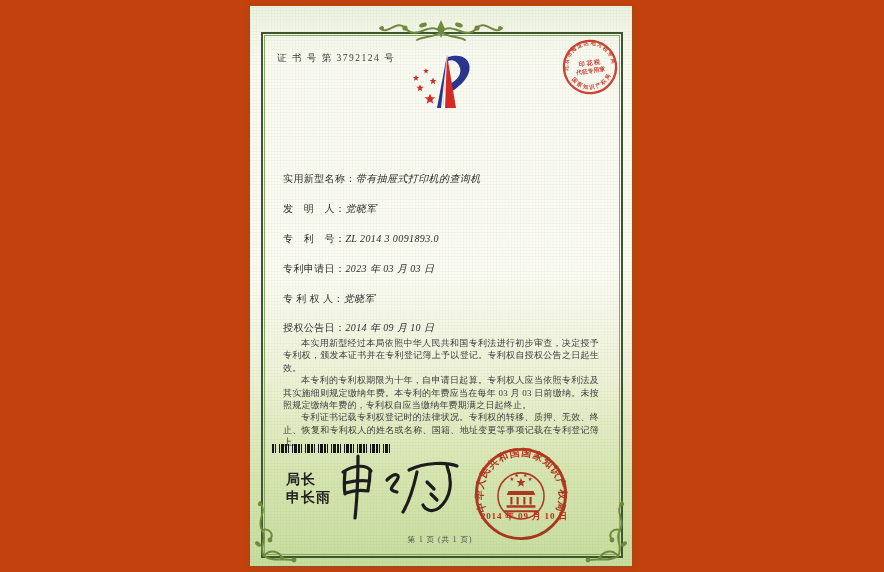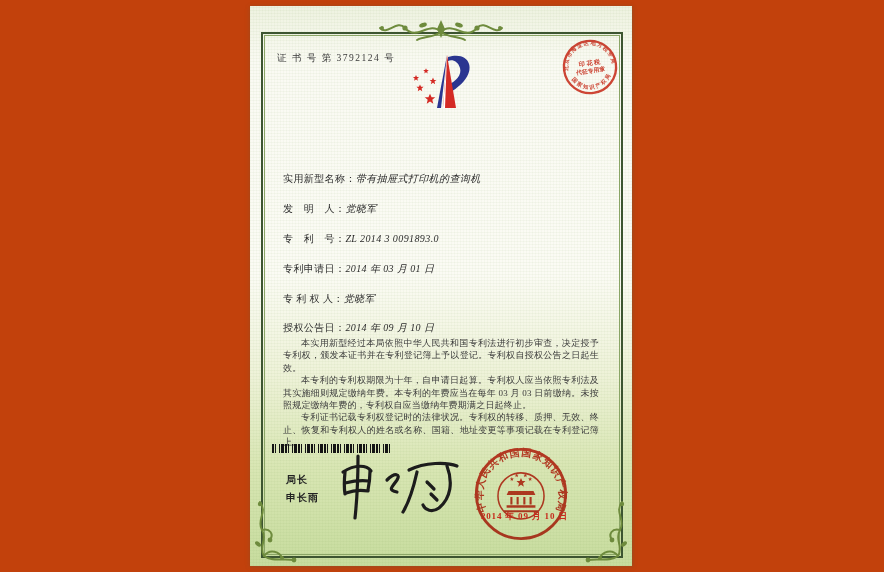--- a/index.html
+++ b/index.html
@@ -39,21 +39,21 @@
   .body-text{position:absolute;left:33px;top:331px;width:316px;color:#3b3b3b;}
   .body-text p{margin:0;font-size:9px;line-height:12.4px;text-indent:2em;text-align:justify;letter-spacing:.2px;}
 
   .barcode{position:absolute;left:22px;top:438px;width:118px;height:9px;
     background:repeating-linear-gradient(90deg,
       #151515 0 2px, rgba(0,0,0,0) 2px 3px,
       #151515 3px 4px, rgba(0,0,0,0) 4px 7px,
       #151515 7px 8px, rgba(0,0,0,0) 8px 9px,
       #151515 9px 12px, rgba(0,0,0,0) 12px 13px);}
 
-  .sign-block{position:absolute;left:36px;top:465px;font-size:10px;font-weight:600;color:#222;line-height:18px;letter-spacing:1px;}
+  .sign-block{position:absolute;left:36px;top:465px;font-size:14px;font-weight:600;color:#222;line-height:18px;letter-spacing:1px;}
   .signature{position:absolute;left:75px;top:444px;width:145px;height:72px;}
 
   .office-seal{position:absolute;left:223px;top:440px;width:96px;height:96px;mix-blend-mode:multiply;opacity:.94;}
   .tax-seal{position:absolute;left:311px;top:32px;width:58px;height:58px;mix-blend-mode:multiply;opacity:.9;transform:rotate(-8deg);}
 
   .seal-date{position:absolute;left:231px;top:504px;font-size:9px;font-weight:700;letter-spacing:.8px;color:#c62c1d;z-index:5;}
 
   .footer{position:absolute;left:11px;top:529px;width:358px;text-align:center;font-size:7.5px;color:#4a4a4a;letter-spacing:1px;}
 </style>
 </head>
@@ -131,21 +131,21 @@
         <use href="#star" transform="translate(16,37) scale(0.72)"></use>
         <use href="#star" transform="translate(26,48) scale(1.05)"></use>
       </g>
     </svg>
 
 
     <div class="fields">
       <div class="field-row fr0"><span class="lbl">实用新型名称：</span><span class="val">带有抽屉式打印机的查询机</span></div>
       <div class="field-row fr1"><span class="lbl">发　明　人：</span><span class="val">党晓军</span></div>
       <div class="field-row fr2"><span class="lbl">专　利　号：</span><span class="val">ZL 2014 3 0091893.0</span></div>
-      <div class="field-row fr3"><span class="lbl">专利申请日：</span><span class="val">2014 年 03 月 01 日</span></div>
+      <div class="field-row fr3"><span class="lbl">专利申请日：</span><span class="val">2023 年 03 月 03 日</span></div>
       <div class="field-row fr4"><span class="lbl">专 利 权 人：</span><span class="val">党晓军</span></div>
       <div class="field-row fr5"><span class="lbl">授权公告日：</span><span class="val">2014 年 09 月 10 日</span></div>
     </div>
 
     <div class="body-text">
       <p>本实用新型经过本局依照中华人民共和国专利法进行初步审查，决定授予专利权，颁发本证书并在专利登记簿上予以登记。专利权自授权公告之日起生效。</p>
       <p>本专利的专利权期限为十年，自申请日起算。专利权人应当依照专利法及其实施细则规定缴纳年费。本专利的年费应当在每年 03 月 03 日前缴纳。未按照规定缴纳年费的，专利权自应当缴纳年费期满之日起终止。</p>
       <p>专利证书记载专利权登记时的法律状况。专利权的转移、质押、无效、终止、恢复和专利权人的姓名或名称、国籍、地址变更等事项记载在专利登记簿上。</p>
     </div>
 
@@ -206,15 +206,16 @@
       <text font-size="5.6" letter-spacing="1.1" fill="#d03322" font-weight="700">
         <textPath href="#ttop" startOffset="50%" text-anchor="middle">北京市海淀区地方税务局</textPath>
       </text>
       <text font-size="5.6" letter-spacing="1.6" fill="#d03322" font-weight="700">
         <textPath href="#tbot" startOffset="50%" text-anchor="middle">国家知识产权局</textPath>
       </text>
       <text x="0" y="-2" text-anchor="middle" font-size="6.4" fill="#d03322" font-weight="700">印 花 税</text>
       <text x="0" y="6" text-anchor="middle" font-size="6" fill="#d03322" font-weight="700">代征专用章</text>
     </svg>
 
+    <div class="footer">第 1 页 (共 1 页)</div>
 
   </div>
 </div>
 
 </body></html>

